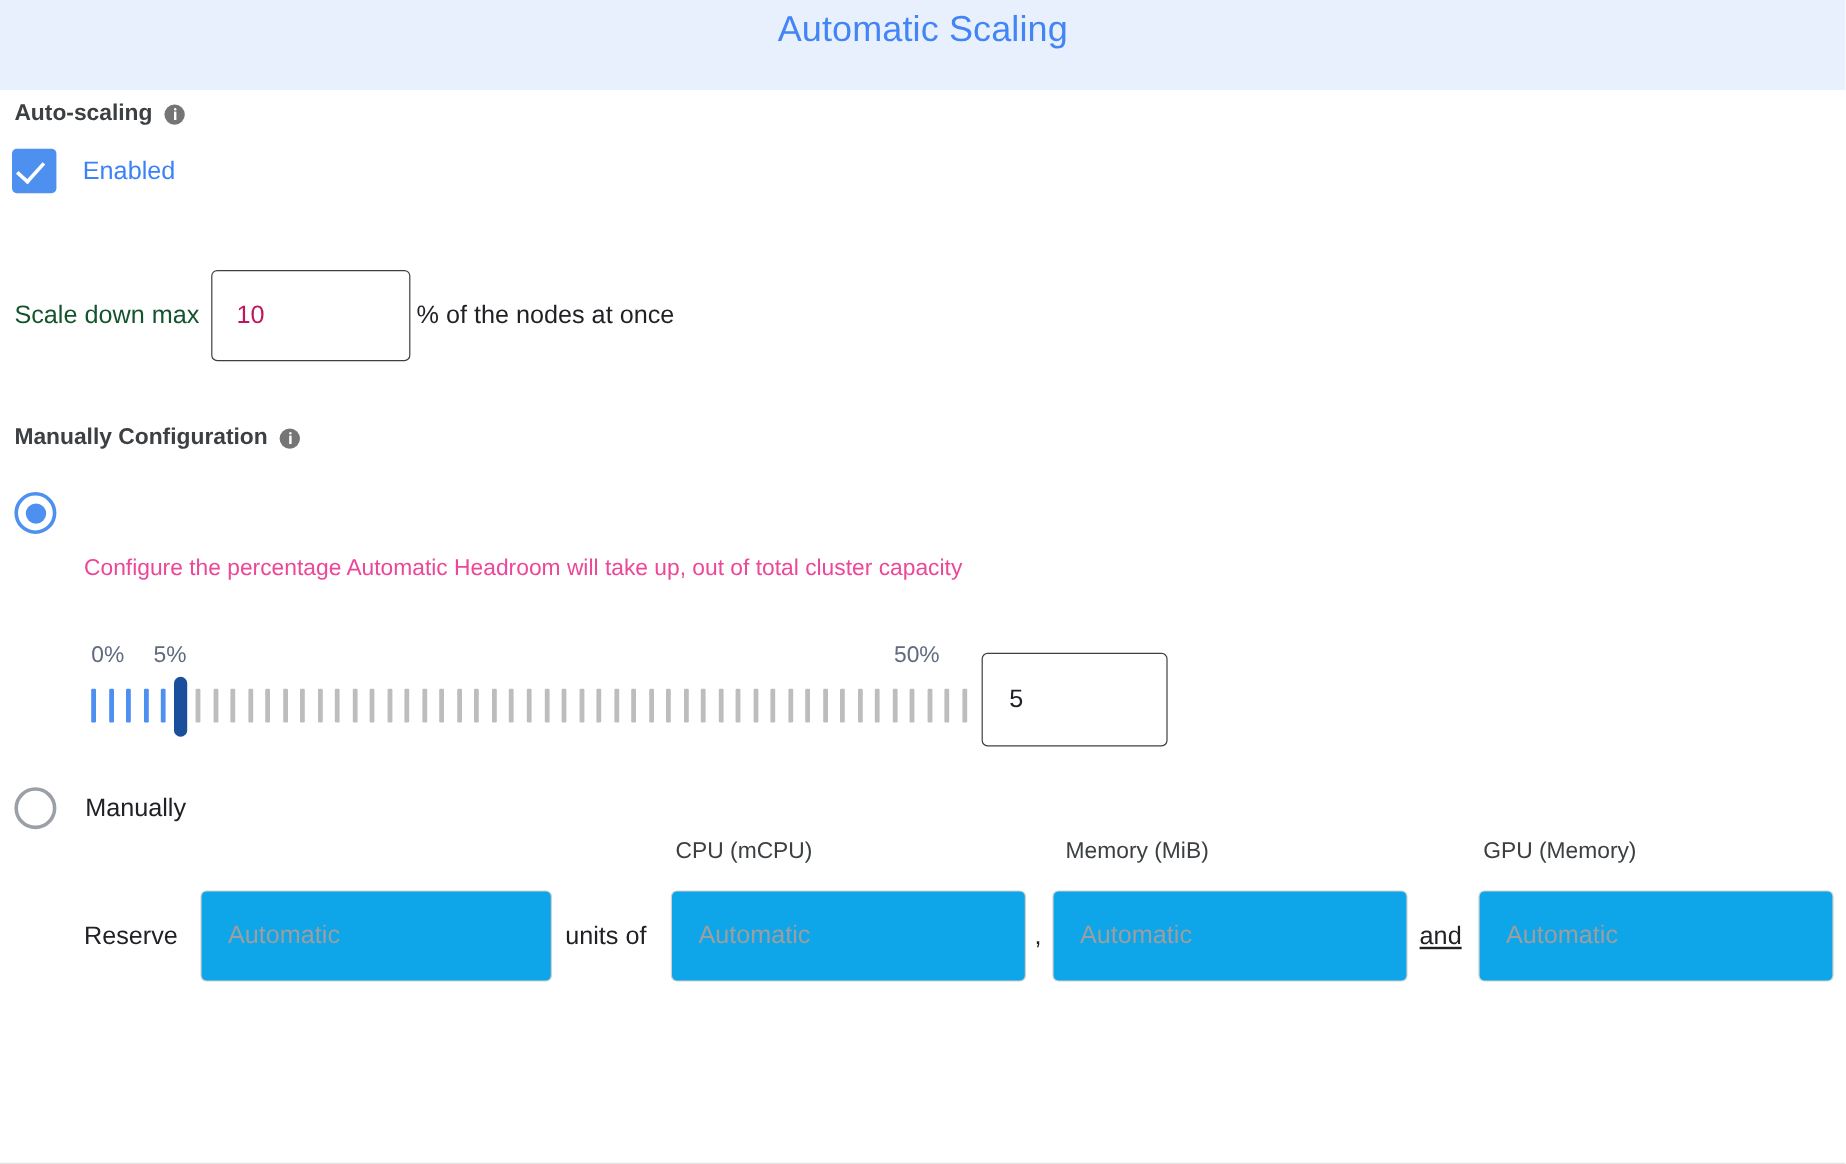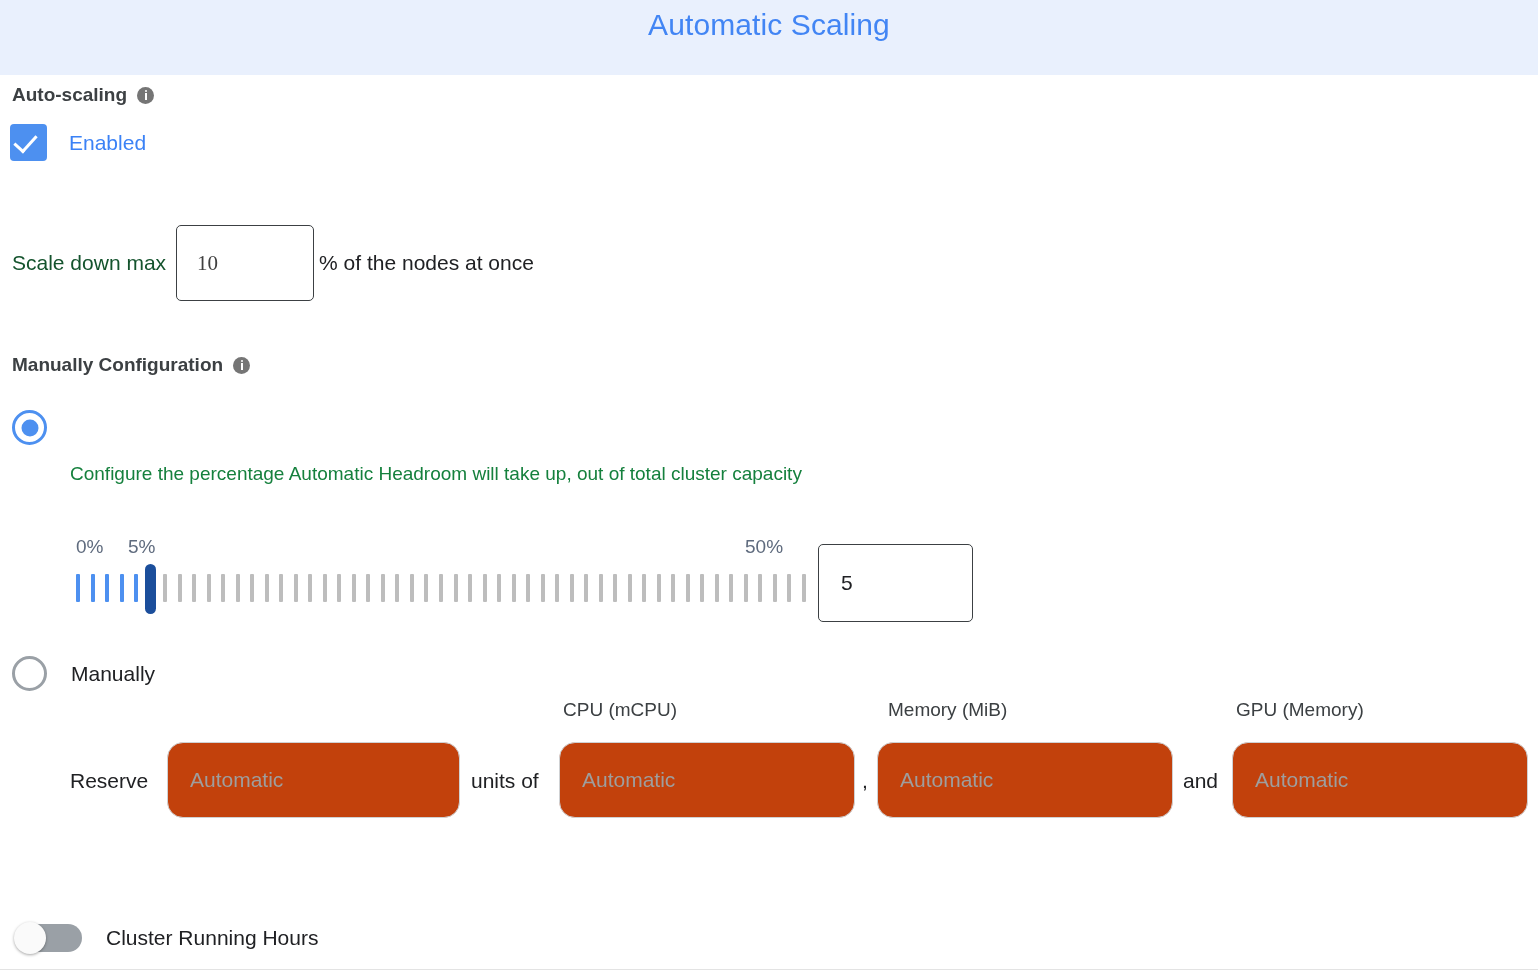--- a/index.html
+++ b/index.html
@@ -115,28 +115,28 @@
     left: 12px; top: 225px;
     display: flex;
     align-items: center;
   }
   .scaledown-label {
     font-size: 21px;
     color: #14532d;
     margin-right: 10px;
   }
   .num-input {
-    width: 138px;
+    width: 166px;
     height: 76px;
     border: 1.6px solid #3c4043;
     border-radius: 5px;
     background: #ffffff;
-    font-family: Liberation Serif, serif;
-    font-size: 21px;
-    color: #404040;
+    font-family: Liberation Sans, sans-serif;
+    font-size: 21px;
+    color: #be185d;
     padding: 0 0 0 20px;
     outline: none;
   }
   .scaledown-suffix {
     font-size: 21px;
     color: #202124;
     margin-left: 5px;
   }
 
   
@@ -168,21 +168,21 @@
   }
   .radio-text {
     font-size: 21px;
     color: #202124;
   }
 
   .helper-text {
     position: absolute;
     left: 70px; top: 463px;
     font-size: 19px;
-    color: #15803d;
+    color: #ec4899;
   }
 
   
   .slider-wrap {
     position: absolute;
     left: 76px; top: 536px;
     width: 740px;
     height: 90px;
   }
   .slider-ticklabels {
@@ -238,22 +238,22 @@
   .field-head {
     position: absolute;
     font-size: 19px;
     color: #3c4043;
     white-space: nowrap;
   }
   .text-input {
     position: absolute;
     height: 76px;
     border: 1.3px solid #cfd1d3;
-    border-radius: 16px;
-    background: #c2410c;
+    border-radius: 5px;
+    background: #0ea5e9;
     font-family: "Liberation Sans", sans-serif;
     font-size: 21px;
     color: #202124;
     padding: 0 0 0 22px;
     outline: none;
   }
   .text-input::placeholder { color: #9e9e9e; opacity: 1; }
   .inline-word {
     position: absolute;
     font-size: 21px;
@@ -418,26 +418,19 @@
   <input class="text-input" style="left: 167px; top: 742px; width: 293px;" type="text" disabled="" placeholder="Automatic">
 
   <div class="inline-word" style="left:471px; top:769px;">units of</div>
 
   <input class="text-input" style="left: 559px; top: 742px; width: 296px;" type="text" disabled="" placeholder="Automatic">
 
   <div class="inline-word" style="left:862px; top:769px;">,</div>
 
   <input class="text-input" style="left: 877px; top: 742px; width: 296px;" type="text" disabled="" placeholder="Automatic">
 
-  <div class="inline-word" style="left:1183px; top:769px;">and</div>
+  <div class="inline-word" style="left:1183px; top:769px;text-decoration:underline;">and</div>
 
   <input class="text-input" style="left: 1232px; top: 742px; width: 296px;" type="text" disabled="" placeholder="Automatic">
 
-  <div class="toggle-row">
-    <div class="toggle">
-      <div class="track"></div>
-      <div class="knob"></div>
-    </div>
-    <div class="toggle-label">Cluster Running Hours</div>
-  </div>
 
   <div class="bottom-divider"></div>
 </div>
 
 </body></html>

